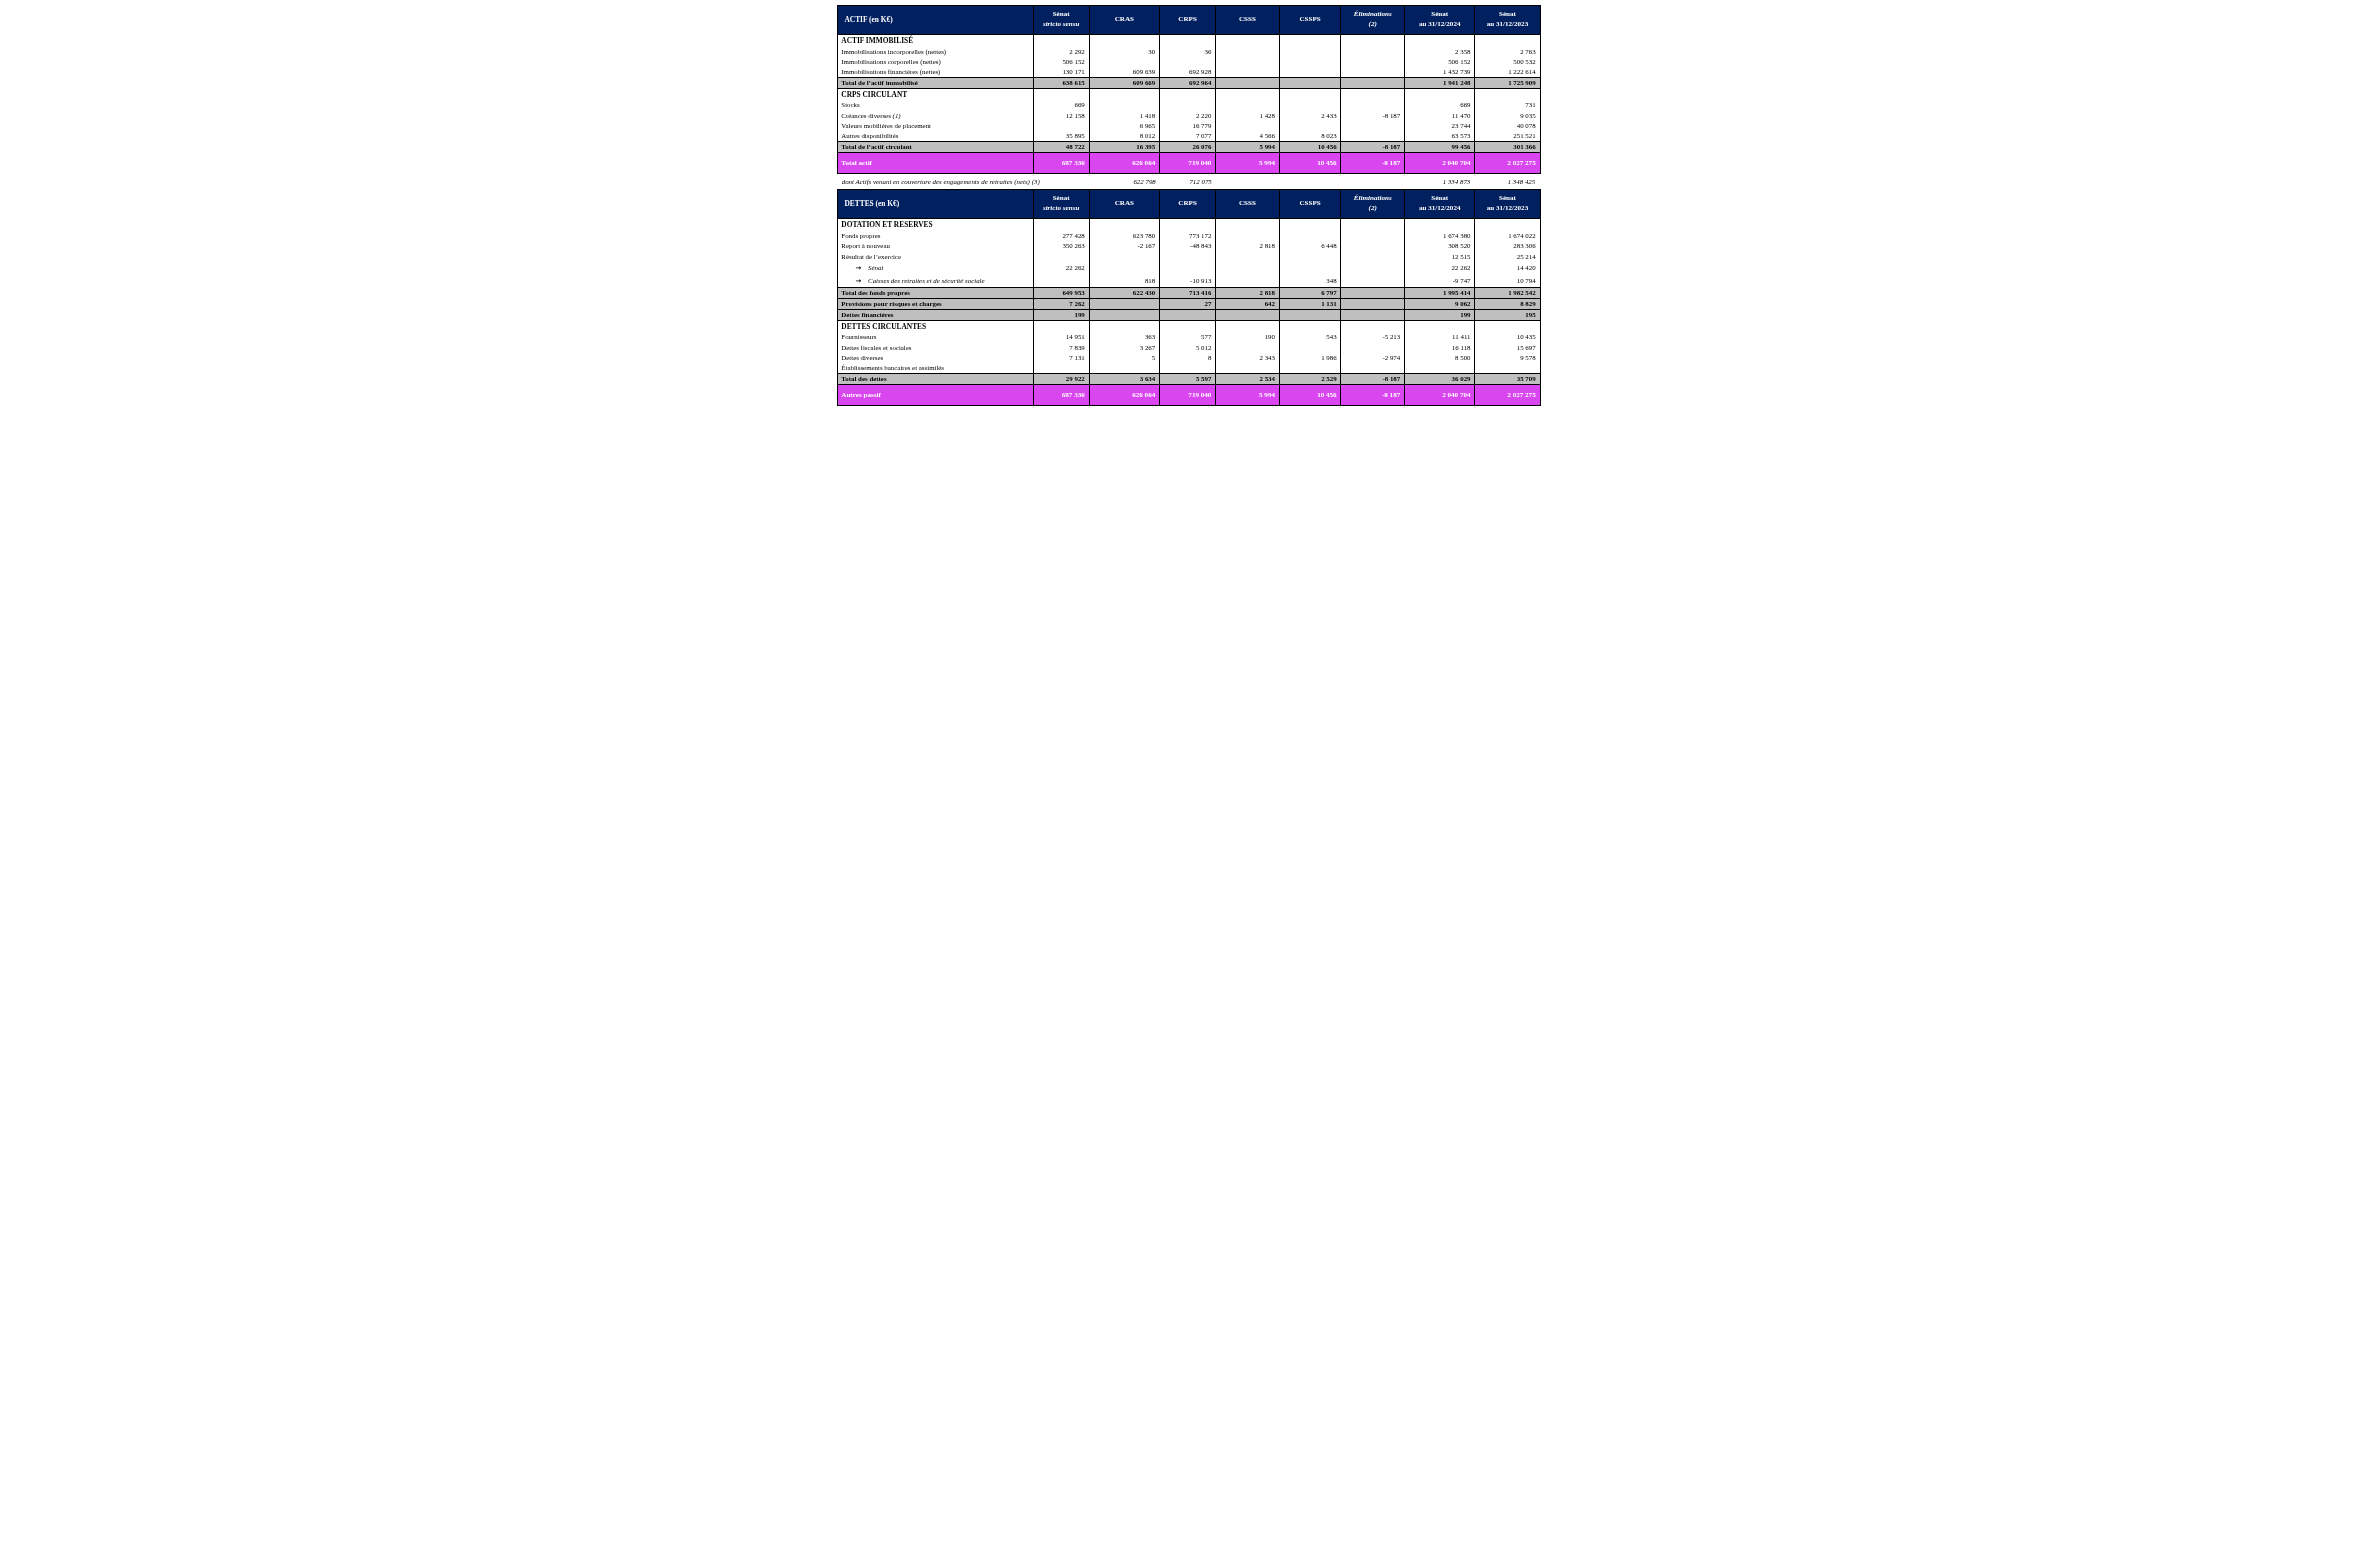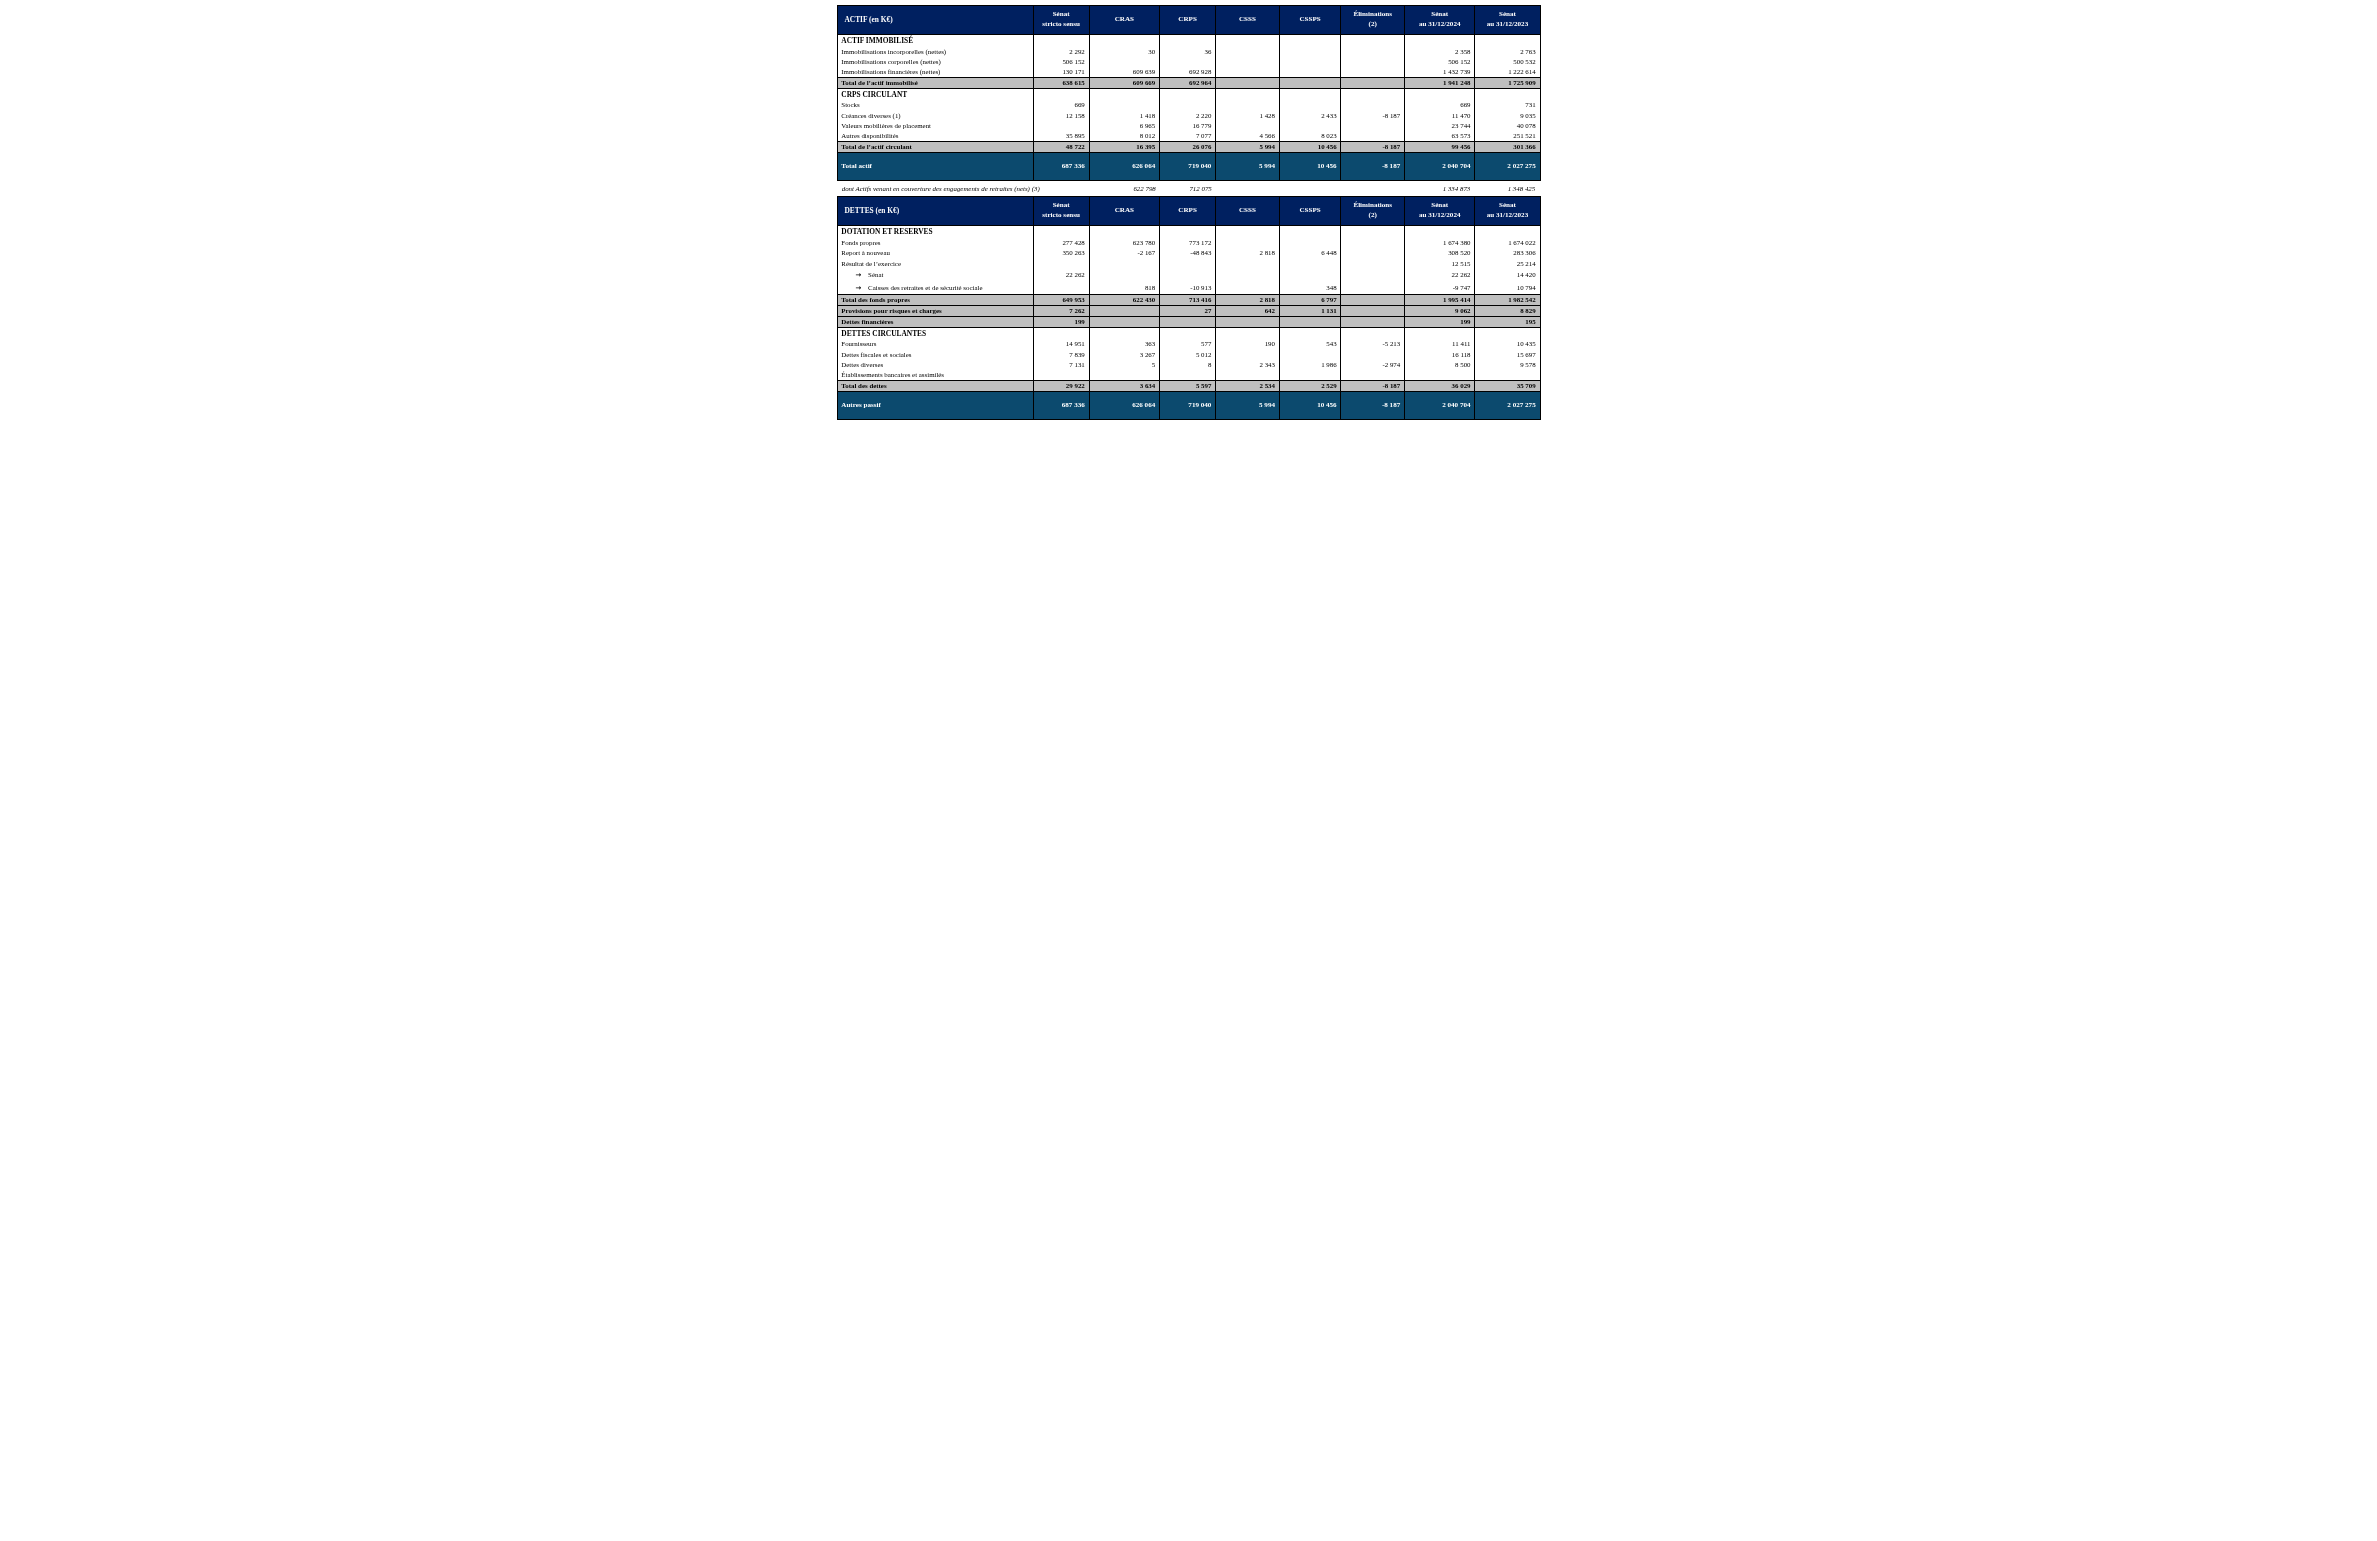--- a/index.html
+++ b/index.html
@@ -61,29 +61,29 @@
     font-style: normal;
   }
   tr.total-gray td {
     background: #BFBFBF;
     font-weight: bold;
     border-top: 1px solid #000;
     border-bottom: 1px solid #000;
     height: 11px;
   }
   tr.total-navy td {
-    background: #0c4a6e;
+    background: #d946ef;
     color: #fff;
     font-weight: bold;
     border-top: 1.4px solid #000;
     border-bottom: 1.4px solid #000;
-    height: 28px;
+    height: 21px;
     font-size: 7.1px;
   }
-  .it { }
+  .it { font-style: italic; }
 
   .note-row {
     display: grid;
     grid-template-columns: 27.9% 7.96% 10.02% 7.99% 9.05% 8.77% 9.05% 10.0% 9.26%;
     padding: 0 1.4px;
     height: 15px;
     align-items: center;
     font-style: italic;
     font-size: 6.9px;
     background: #fff;

